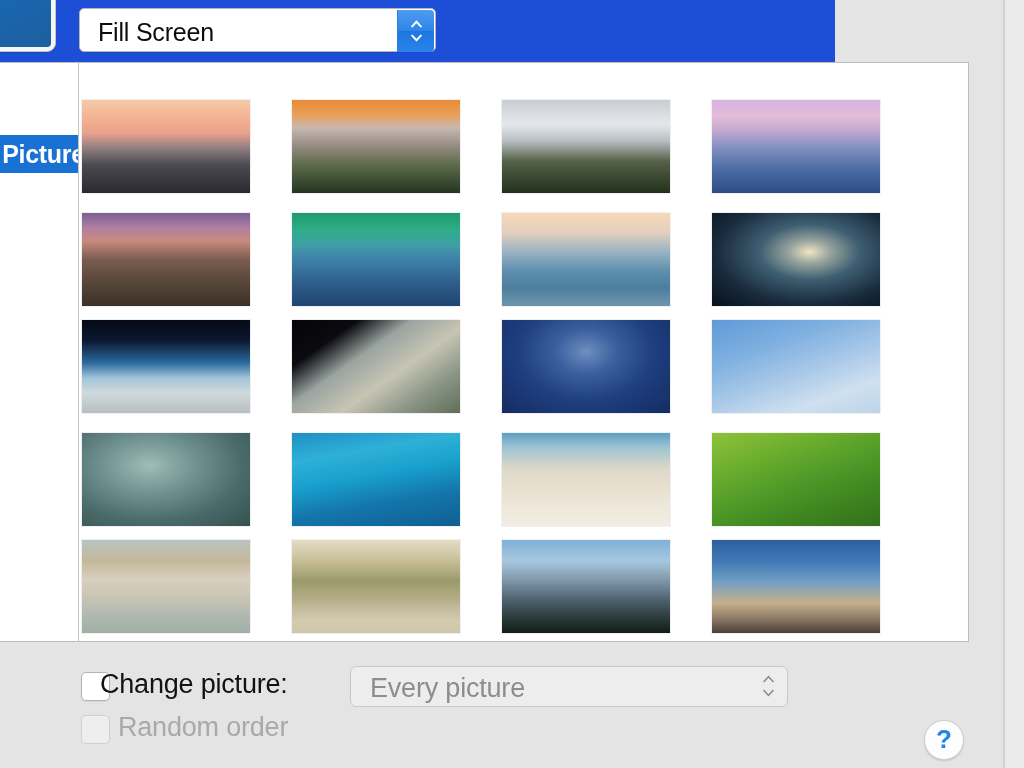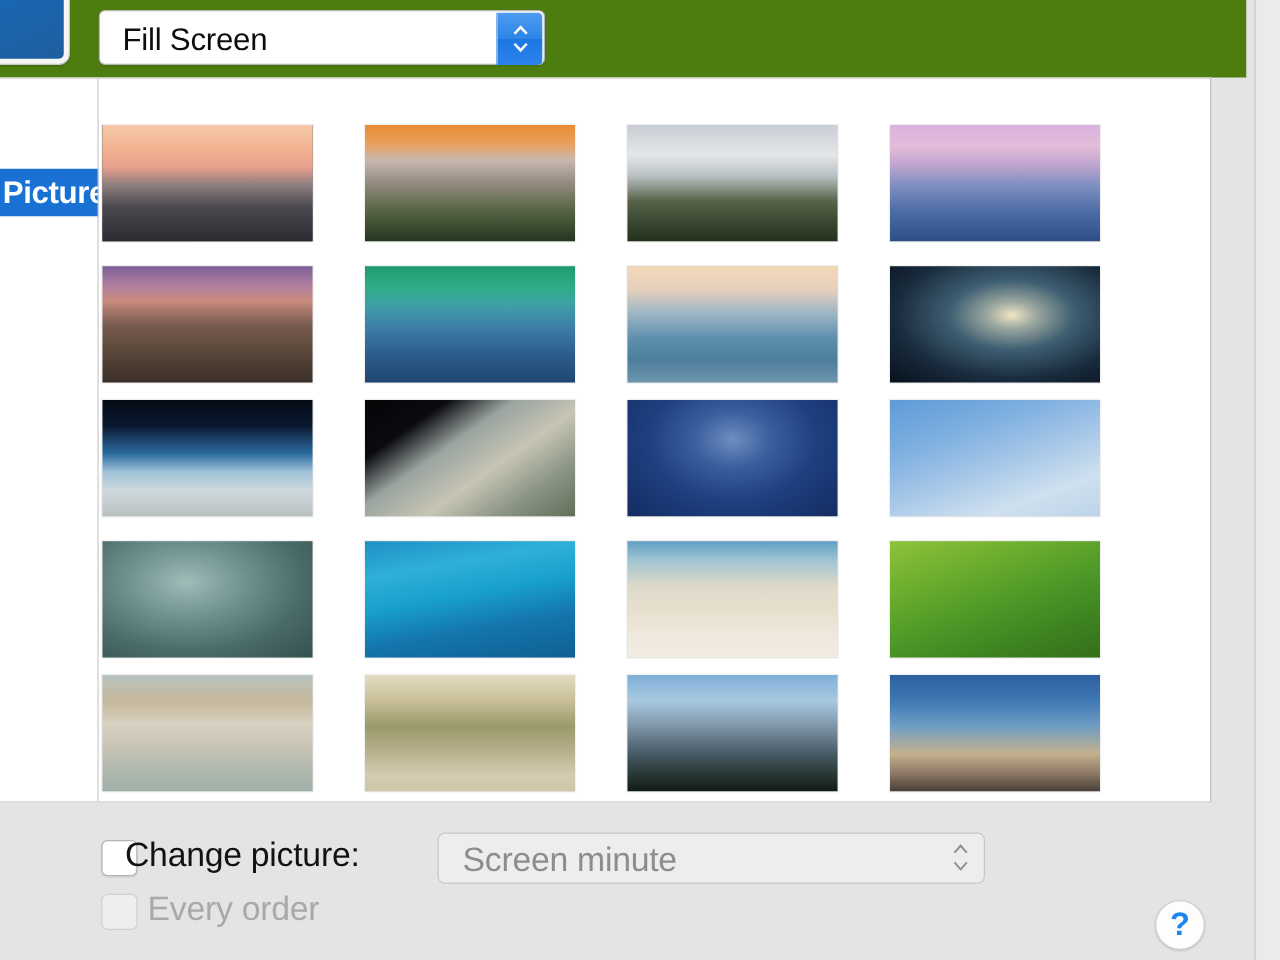--- a/index.html
+++ b/index.html
@@ -37,22 +37,22 @@
     position: absolute;
     left: 1003px; top: 0;
     width: 2px; height: 768px;
     background: #d2d2d2;
   }
 
   
   .topbar {
     position: absolute;
     left: 0; top: 0;
-    width: 997px; height: 62px;
-    background: #4d7c0f;
+    width: 835px; height: 62px;
+    background: #1d4ed8;
   }
 
   .preview-well {
     position: absolute;
     left: -46px; top: -50px;
     width: 100px; height: 100px;
     background: #f6f6f6;
     border: 1px solid #c6c6c6;
     border-radius: 9px;
     box-shadow: 0 1px 1px rgba(0,0,0,0.10);
@@ -299,37 +299,37 @@
         <div class="thumb" style="left: 633px; top: 477px; background-image: linear-gradient(rgb(46, 95, 158) 0%, rgb(63, 120, 180) 22%, rgb(111, 158, 196) 44%, rgb(196, 176, 140) 68%, rgb(143, 122, 104) 84%, rgb(74, 64, 56) 100%);"></div>
       </div>
   </div>
 
   <div class="bottom">
 
     <div class="checkbox" style="left:121px; top:30px;"></div>
     <span class="cb-label" style="left:140px; top:27px;">Change picture:</span>
 
     <div class="popup popup-interval">
-      <span class="popup-label">Screen minute</span>
+      <span class="popup-label">Every picture</span>
       <div class="stepper-gray">
         <span class="chev chev-up">
           <svg viewBox="0 0 15 9">
               <path d="M7.5 1.4 L13.0 7.6 L11.9 8.6 L7.5 3.7 L3.1 8.6 L2.0 7.6 Z" fill="#8b8b8b"></path>
             </svg>
         </span>
         <span class="chev chev-down">
           <svg viewBox="0 0 15 9">
               <path d="M7.5 7.6 L2.0 1.4 L3.1 0.4 L7.5 5.3 L11.9 0.4 L13.0 1.4 Z" fill="#8b8b8b"></path>
             </svg>
         </span>
       </div>
     </div>
 
     <div class="checkbox disabled" style="left:121px; top:73px;"></div>
-    <span class="cb-label disabled" style="left:158px; top:70px;">Every order</span>
+    <span class="cb-label disabled" style="left:158px; top:70px;">Random order</span>
   </div>
 
   <div class="help-button">
     <span class="qmark">?</span>
   </div>
 
   <div class="window-right-edge"></div>
   <div class="desktop-right"></div>
 </div>
 

